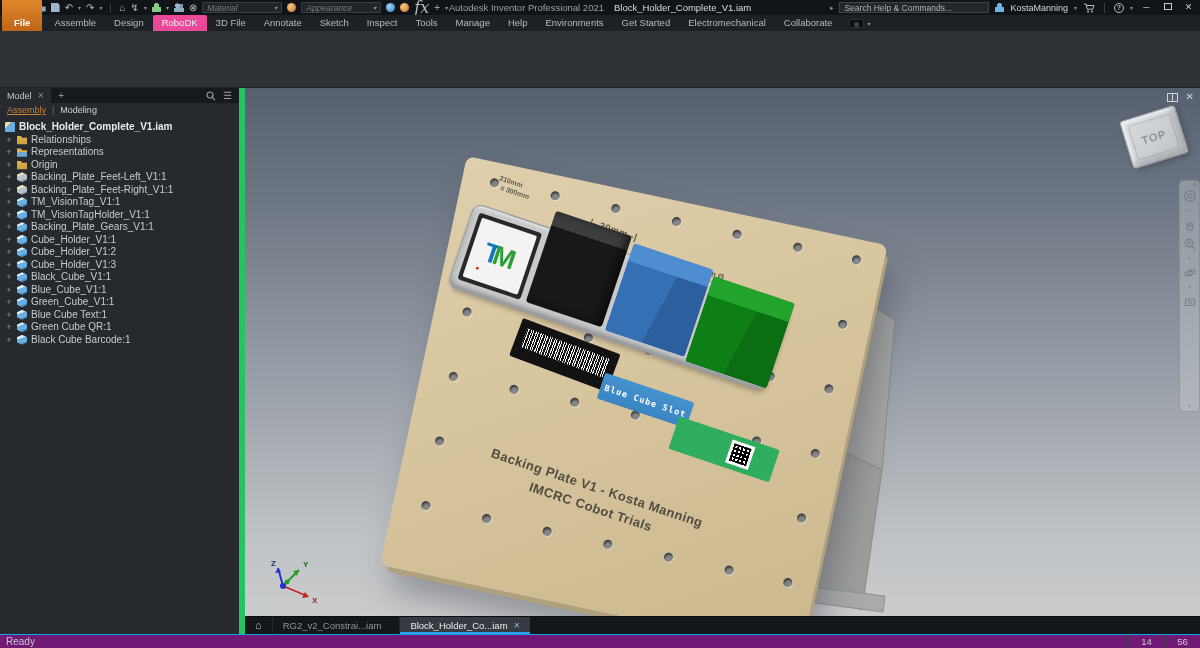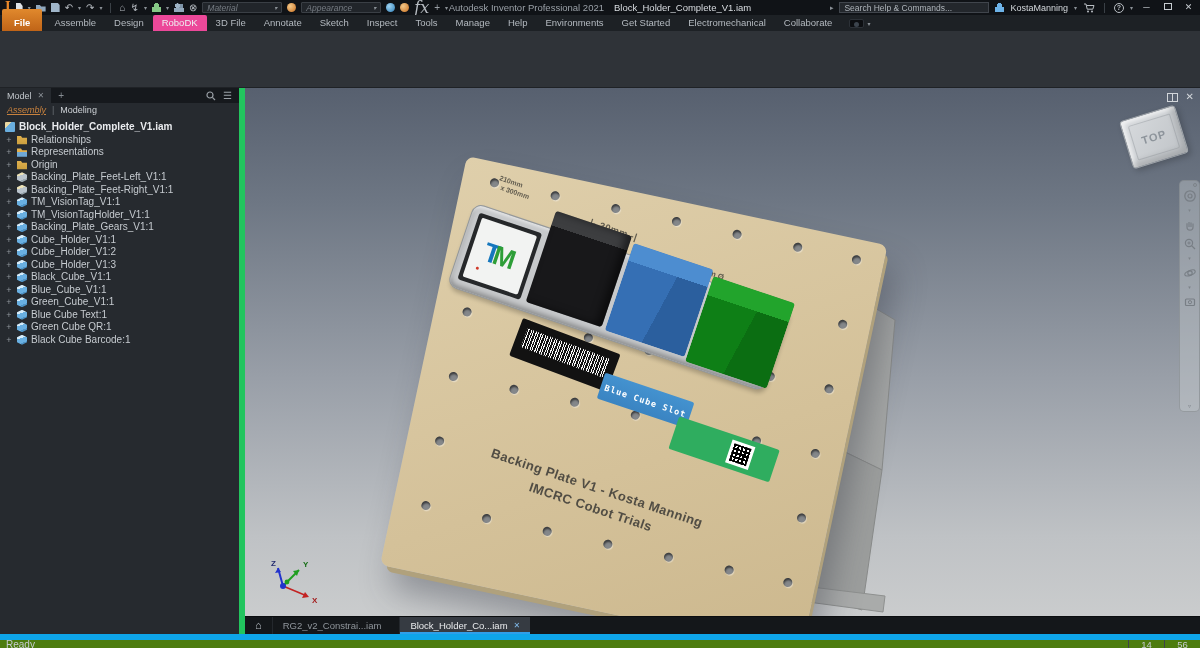--- a/index.html
+++ b/index.html
@@ -33,38 +33,38 @@
   .search::placeholder{color:#aeb4ba;}
   .ic-person2{width:9px;height:9px;background:radial-gradient(circle at 50% 28%,#6db3e8 0 30%,rgba(0,0,0,0) 31%),linear-gradient(rgba(0,0,0,0) 48%,#6db3e8 48%);}
   .user{color:#d4d8dc;font-size:9px;}
   .help-circle{width:10px;height:10px;border-radius:50%;border:1px solid #b9bec3;color:#b9bec3;font-size:7px;display:flex;align-items:center;justify-content:center;font-weight:bold;}
   .wbtn{color:#c6cbd0;font-size:9px;width:15px;text-align:center;line-height:15px;}
   .wmax{width:8px;height:7px;border:1px solid #c6cbd0;display:inline-block;}
 
   
   .ribbon-tabs{position:absolute;left:0;top:15px;width:1200px;height:16px;background:#1d2125;display:flex;align-items:flex-end;padding-left:2px;z-index:30;}
   .rtab{font-size:9.5px;color:#b4bac0;padding:2px 9px 3px;border-radius:2px 2px 0 0;white-space:nowrap;}
-  .rtab.file{background:linear-gradient(#e1892d,#c06417);color:#fff;font-weight:bold;padding:8px 12px 3px;margin-right:3px;}
+  .rtab.file{background:linear-gradient(#e1892d,#c06417);color:#fff;font-weight:bold;padding:18px 12px 3px;margin-right:3px;}
   .rtab.active{background:#ec4899;color:#eef0f2;}
   .cam-btn{display:flex;align-items:center;gap:3px;margin-left:8px;padding-bottom:3px;}
   .cam-body{width:15px;height:9px;background:#0c0e11;border:1px solid #2c3137;border-radius:2px;position:relative;}
   .cam-body::after{content:"";position:absolute;left:4px;top:1.5px;width:5px;height:5px;border-radius:50%;background:#3c444d;}
   .ribbon-body{position:absolute;left:0;top:31px;width:1200px;height:57px;background:#2f3338;border-bottom:1px solid #1f2226;z-index:20;}
 
   
   .browser{position:absolute;left:0;top:88px;width:245px;height:546px;background:#262a2f;z-index:10;border-right:6px solid #22c55e;}
   .browser-tabbar{height:15px;background:#16191d;display:flex;align-items:center;font-size:9px;color:#c2c7cc;}
   .btab{background:#262a2f;height:15px;display:flex;align-items:center;padding:0 7px;gap:6px;}
   .btab .x{color:#878d93;font-size:8px;}
   .plus-tab{color:#878d93;padding:0 7px;font-size:10px;}
   .bt-spacer{flex:1;}
   .ham{color:#9aa0a6;font-size:10px;padding-right:7px;}
   .sicon{margin-right:7px;}
   .mode-row{height:14px;display:flex;align-items:center;font-size:9px;padding-left:7px;gap:6px;}
-  .assembly-link{color:#c8823e;text-decoration:underline;font-style:italic;}
+  .assembly-link{color:#c8823e;text-decoration:underline;}
   .vsep{color:#6a7076;}
   .modeling-link{color:#ced2d6;}
   .tree{padding-top:4px;font-size:10px;color:#c6cbd0;}
   .trow{height:12.5px;display:flex;align-items:center;gap:4px;padding-left:5px;white-space:nowrap;}
   .texp{width:8px;color:#8f959b;font-size:9px;text-align:center;flex:none;}
   .tico{width:10px;height:10px;flex:none;}
   .tico.assembly{background:linear-gradient(135deg,#ead9a2 0 32%,#6aaede 32%);border-radius:1px;}
   .tico.folder,.tico.folder-rep{background:linear-gradient(#e2b14e,#c99e3e);clip-path:polygon(0 12%,40% 12%,52% 30%,100% 30%,100% 96%,0 96%);}
   .tico.folder-rep{background:linear-gradient(#e2b14e 0 55%,#6fa8d6 55%);}
   .tico.part{clip-path:polygon(50% 0,100% 26%,100% 76%,50% 100%,0 76%,0 26%);background:linear-gradient(160deg,#d6edfb 0 34%,#69b0e2 34% 72%,#4e93c6 72%);}
@@ -122,21 +122,21 @@
   
   .triad{position:absolute;left:16px;top:468px;z-index:6;}
 
   
   .doc-tabbar{position:absolute;left:245px;top:616px;width:955px;height:18px;background:#14171a;display:flex;align-items:stretch;z-index:15;border-top:1px solid #0b0d0f;}
   .home-ic{color:#b4bac0;font-size:11px;line-height:17px;padding:0 10px;}
   .dtab{display:flex;align-items:center;padding:0 10px;font-size:9.5px;color:#8f959b;border-left:1px solid #24282d;white-space:nowrap;position:relative;gap:6px;}
   .dtab.active{background:#363b42;color:#e9ebed;margin-left:8px;}
   .dtab.active::after{content:"";position:absolute;left:0;right:0;bottom:0;height:2px;background:#2f9fe9;}
   .dtab .dx{color:#7fb8e8;font-size:8px;}
-  .statusbar{position:absolute;left:0;top:634px;width:1200px;height:14px;background:#4d7c0f;border-top:6px solid #0ea5e9;display:flex;align-items:center;font-size:10px;color:#c6cbd0;z-index:15;}
+  .statusbar{position:absolute;left:0;top:634px;width:1200px;height:14px;background:#701a75;border-top:1px solid #0ea5e9;display:flex;align-items:center;font-size:10px;color:#c6cbd0;z-index:15;}
   .status-msg{padding-left:6px;}
   .status-cells{margin-left:auto;display:flex;height:100%;}
   .scell{width:36px;border-left:1px solid #3e434a;display:flex;align-items:center;justify-content:center;font-size:9.5px;}
 </style>
 </head>
 <body>
 
 <div class="titlebar">
   <div class="qat">
     <span class="qi inv-logo">I</span>

